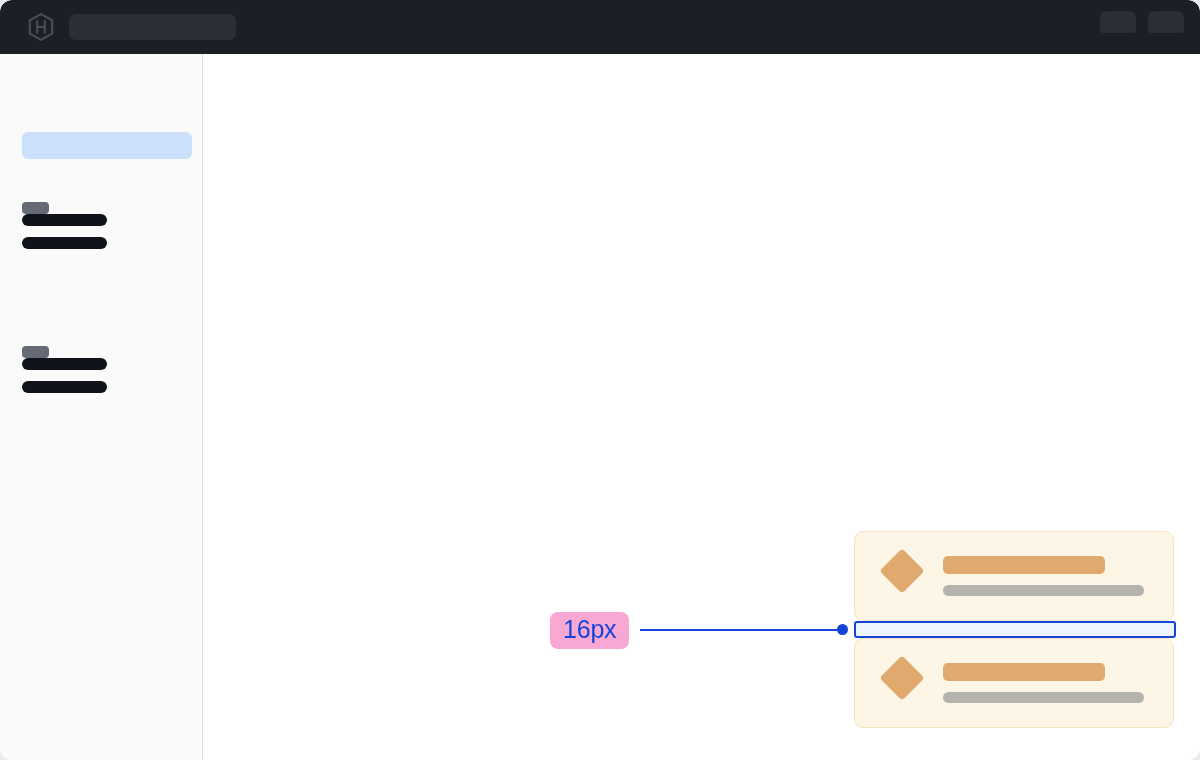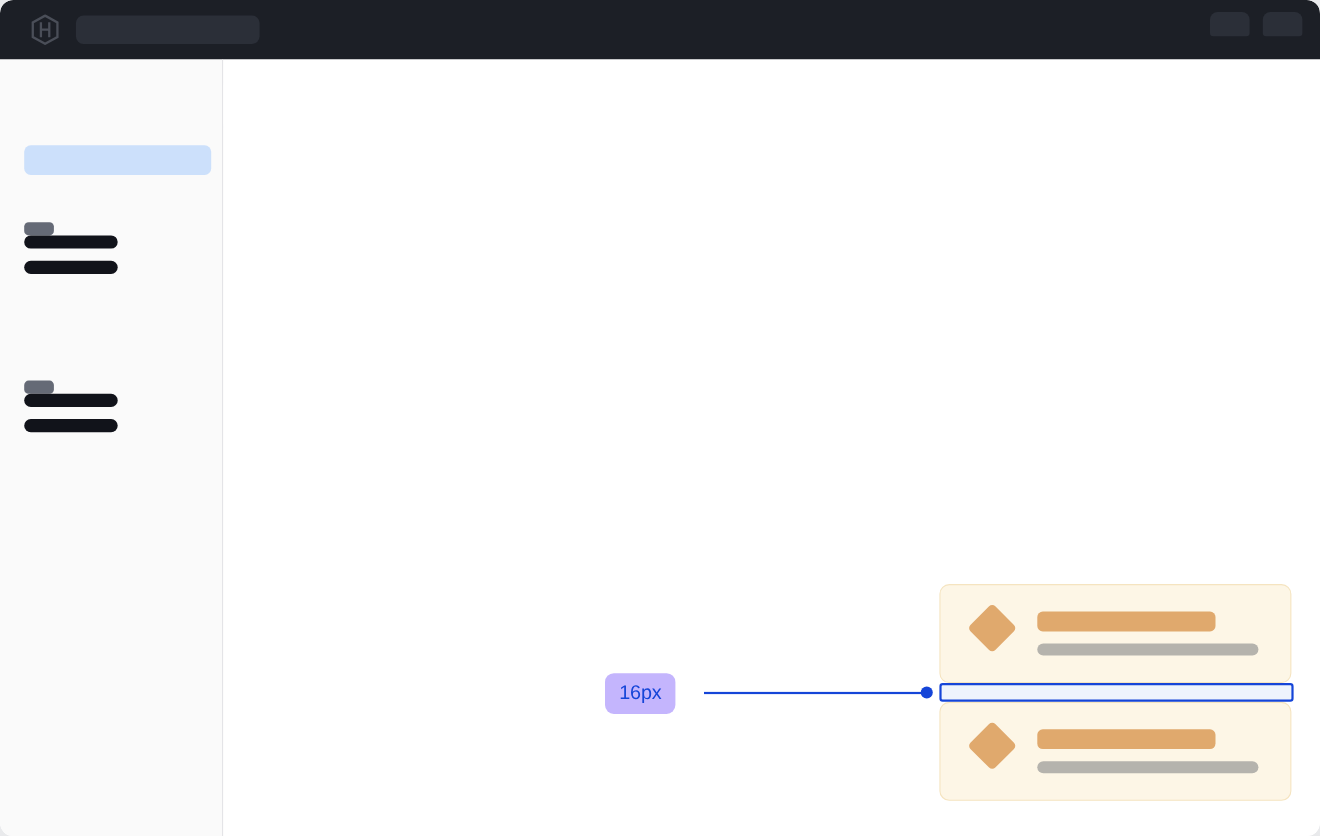--- a/index.html
+++ b/index.html
@@ -191,23 +191,23 @@
     left: 837px; top: 624px;
     width: 11px; height: 11px;
     border-radius: 50%;
     background: #1545d8;
   }
 
   .measure-label {
     position: absolute;
     left: 550px; top: 612px;
     padding: 4px 13px 6px 13px;
-    background: #c4b5fd;
+    background: #f9a8d4;
     color: #1545d8;
-    font-size: 18px;
+    font-size: 25px;
     font-weight: 400;
     letter-spacing: -0.2px;
     border-radius: 8px;
     line-height: 27px;
   }
 </style>
 </head>
 <body>
 
 <div class="app-window">

